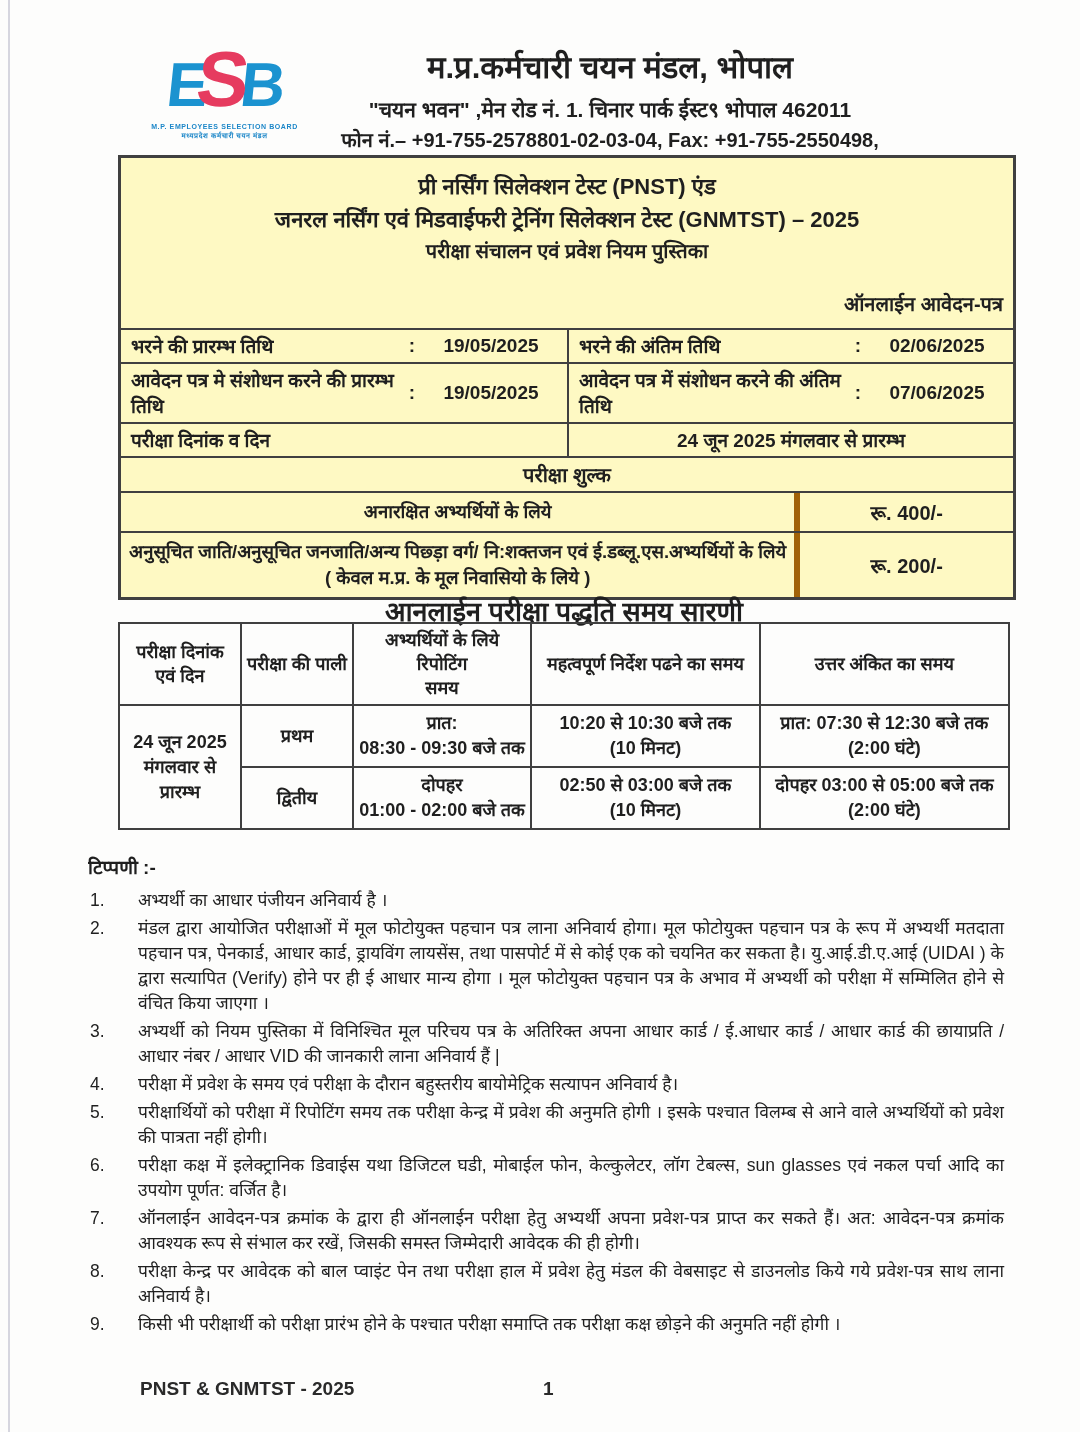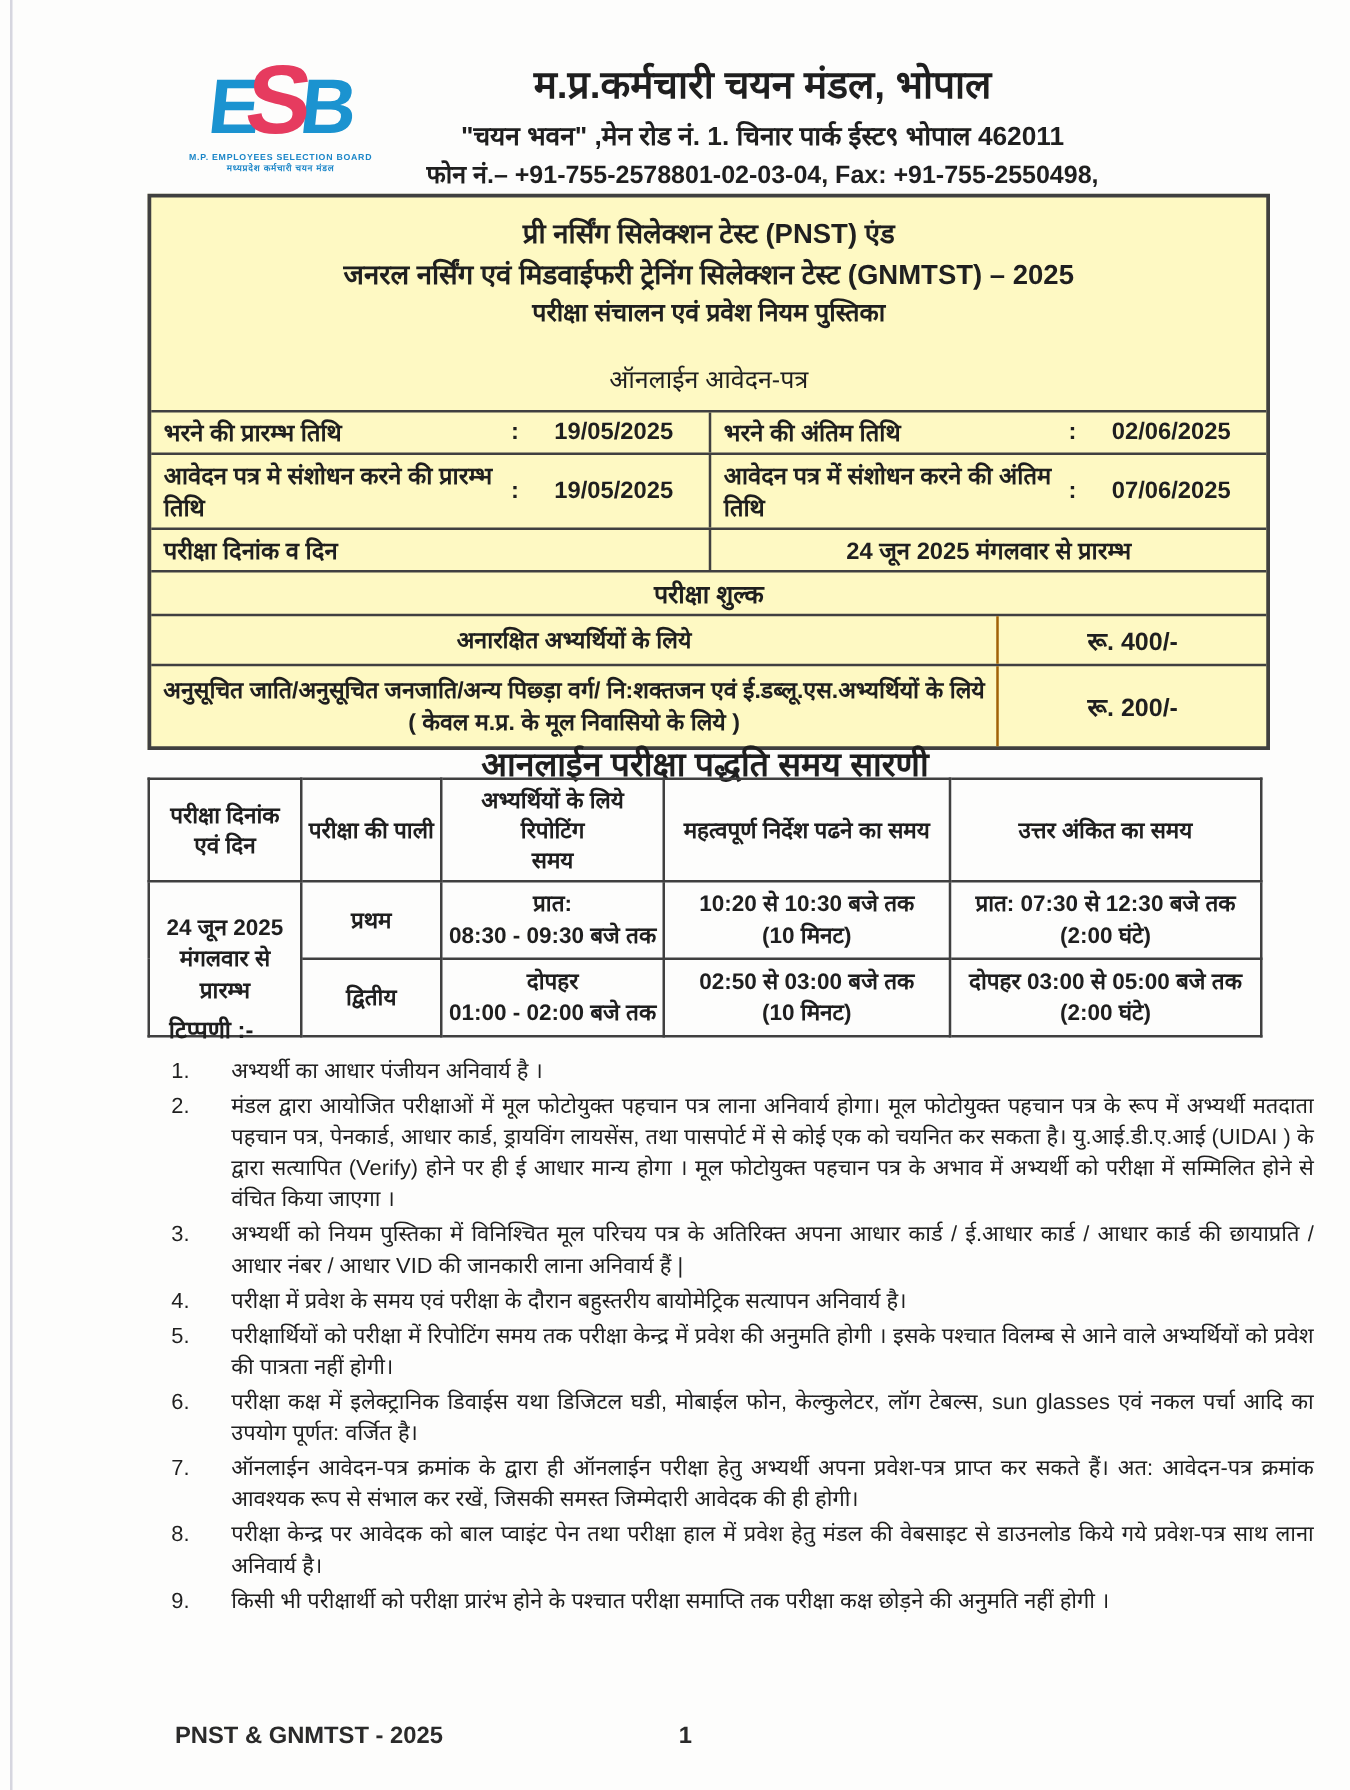--- a/index.html
+++ b/index.html
@@ -23,47 +23,47 @@
   .org-name{font-size:31px;font-weight:700;line-height:36px;}
   .org-addr{font-size:21px;font-weight:600;margin-top:10px;line-height:28px;}
   .org-phone{font-size:20px;font-weight:600;margin-top:3px;line-height:26px;}
 
   
   .box1{position:absolute;left:118px;top:155px;width:892px;border:3px solid #404040;background:#fef9c3;}
   .title-block{text-align:center;padding:12px 10px 10px;}
   .t1{font-size:22px;font-weight:700;line-height:33px;}
   .t2{font-size:22px;font-weight:700;line-height:33px;}
   .t3{font-size:20px;font-weight:700;line-height:30px;}
-  .t4{font-size:20px;font-weight:400;margin-top:24px;line-height:28px;}
+  .t4{font-size:20px;font-weight:700;margin-top:24px;line-height:28px;text-align:right;}
 
   .tb-row{display:flex;border-top:2px solid #404040;min-height:31px;align-items:stretch;font-size:19px;font-weight:600;}
   .cell{display:flex;align-items:center;padding:3px 10px;box-sizing:border-box;}
   .half-l{width:50%;}
   .half-r{width:50%;border-left:2px solid #404040;}
   .lbl{flex:1;text-align:left;}
   .colon{width:26px;text-align:center;}
   .val{width:132px;text-align:center;}
   .exam-date-val{flex:1;text-align:center;font-weight:700;}
 
   .fee-head{border-top:2px solid #404040;text-align:center;font-size:20px;font-weight:700;padding:3px 0;}
   .fee-row{display:flex;border-top:2px solid #404040;align-items:stretch;}
   .fee-label{width:76%;box-sizing:border-box;display:flex;flex-direction:column;justify-content:center;text-align:center;font-size:18.5px;font-weight:600;padding:6px 8px;line-height:26px;}
-  .fee-amt{width:24%;border-left:2px solid #a16207;display:flex;align-items:center;justify-content:center;font-size:20px;font-weight:700;}
+  .fee-amt{width:24%;border-left:6px solid #a16207;display:flex;align-items:center;justify-content:center;font-size:20px;font-weight:700;}
   .portal-note{border-top:2px solid #404040;text-align:center;font-size:19px;font-weight:600;line-height:31px;padding:6px 8px;}
 
   
   .sched-title{position:absolute;left:118px;top:592px;width:892px;text-align:center;font-size:27px;font-weight:700;}
   .sched{position:absolute;left:118px;top:622px;width:892px;border-collapse:collapse;table-layout:fixed;}
   .sched th,.sched td{border:2px solid #404040;text-align:center;vertical-align:middle;padding:4px 4px;}
   .sched th{font-size:18px;font-weight:700;height:56px;line-height:24px;}
   .sched td{font-size:18px;font-weight:700;height:52px;line-height:25px;}
   .ml{white-space:pre-line;}
 
   
-  .notes{position:absolute;left:88px;top:810px;width:920px;max-height:562px;overflow:hidden;margin-left:47px;}
+  .notes{position:absolute;left:88px;top:854px;width:920px;max-height:562px;overflow:hidden;}
   .notes-head{font-size:19px;font-weight:700;margin-bottom:8px;}
   .note-item{display:flex;margin-bottom:3px;font-size:17.5px;font-weight:500;line-height:25px;}
   .note-num{width:34px;flex-shrink:0;padding-left:2px;margin-right:14px;}
   .note-txt{flex:1;text-align:justify;padding-right:4px;}
 
   
   .footer{position:absolute;left:0;top:1378px;width:1080px;font-size:19px;font-weight:600;color:#2a2a2a;}
   .footer-left{position:absolute;left:140px;top:0;}
   .footer-page{position:absolute;left:543px;top:0;}
 </style>

